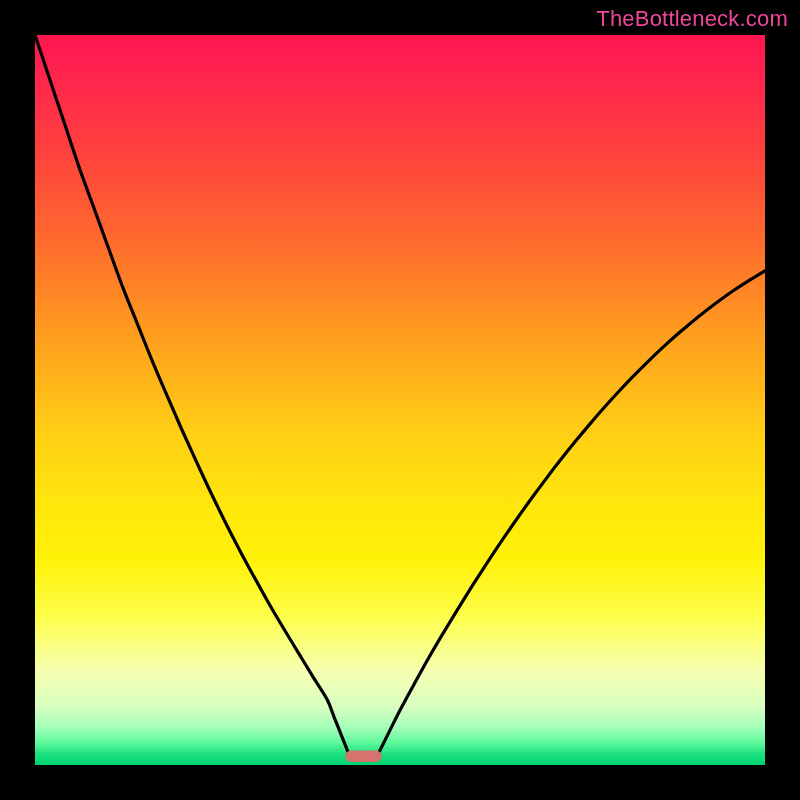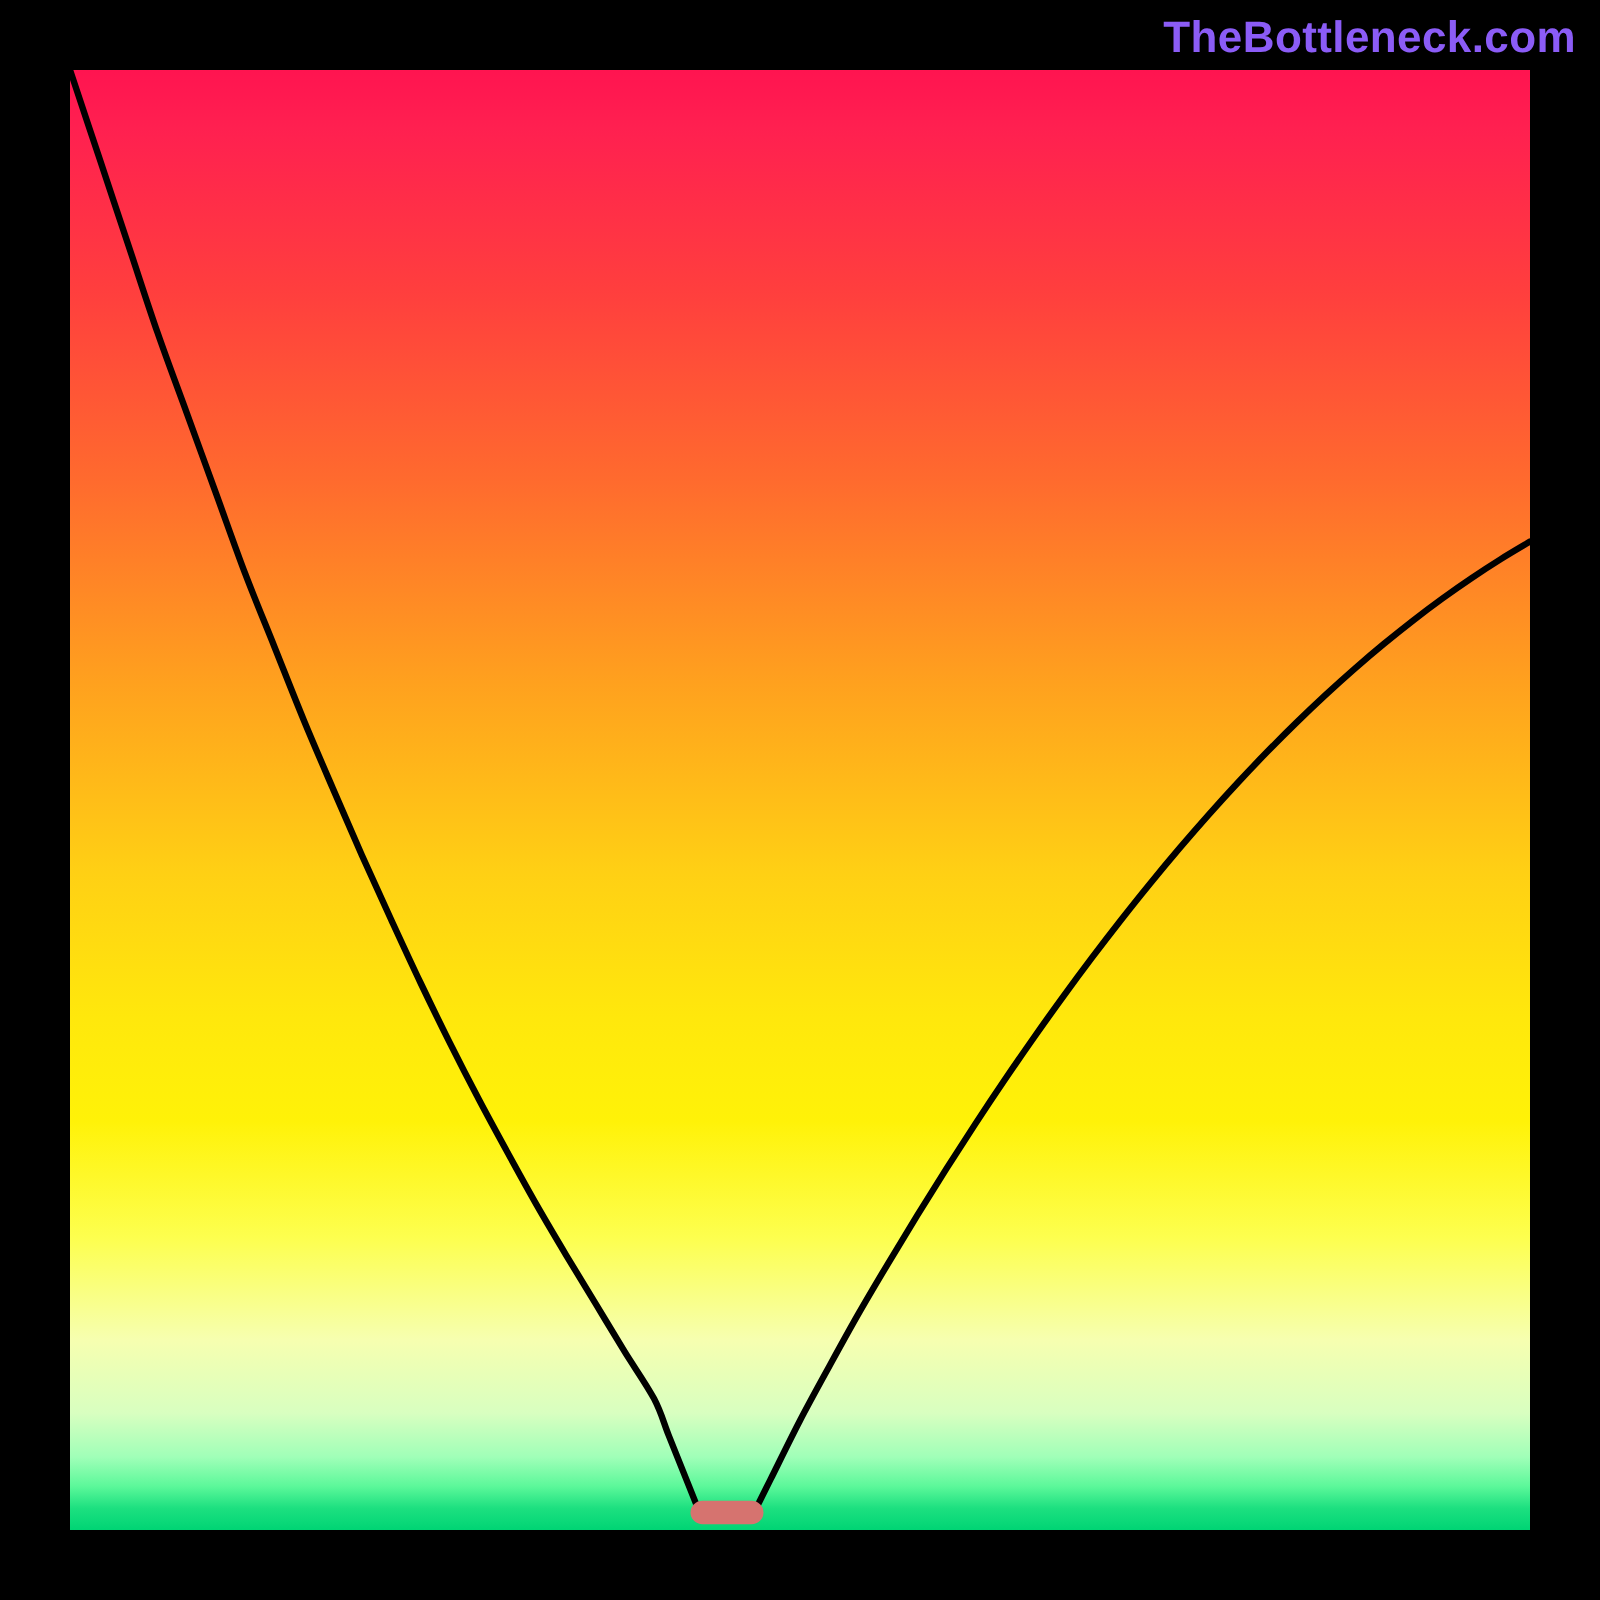--- a/index.html
+++ b/index.html
@@ -49,23 +49,23 @@
   .curve-svg {
     position: absolute;
     inset: 0;
     width: 730px;
     height: 730px;
   }
   .watermark {
     position: absolute;
     top: 6px;
     right: 12px;
-    color: #8b5cf6;
+    color: #ec4899;
     font-size: 22px;
-    font-weight: 700;
+    font-weight: 400;
     letter-spacing: 0.2px;
     text-align: right;
   }
 </style>
 </head>
 <body>
 
 <div class="frame">
   <div class="plot">
     <div class="gradient"></div>

